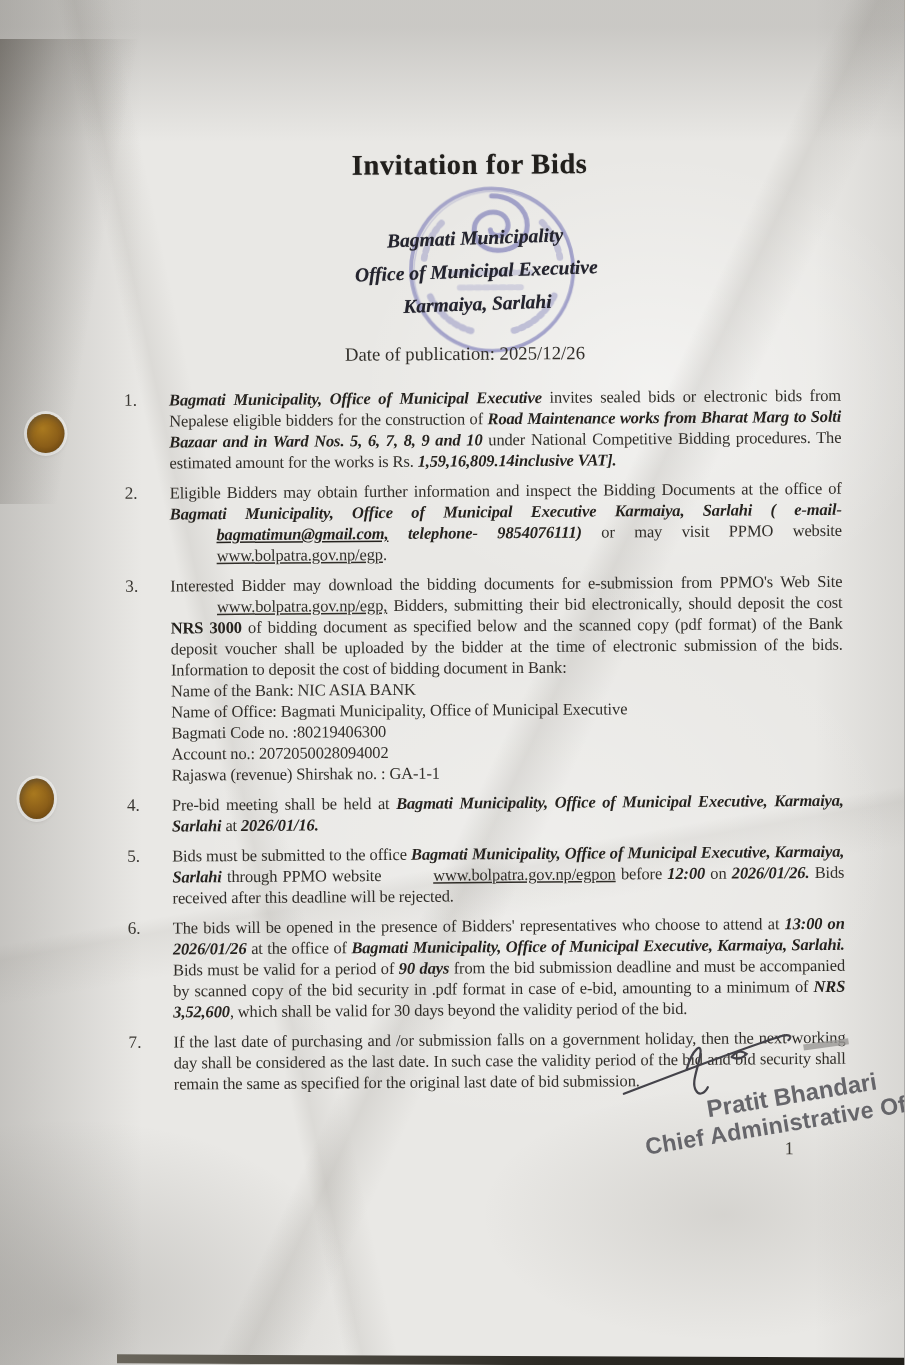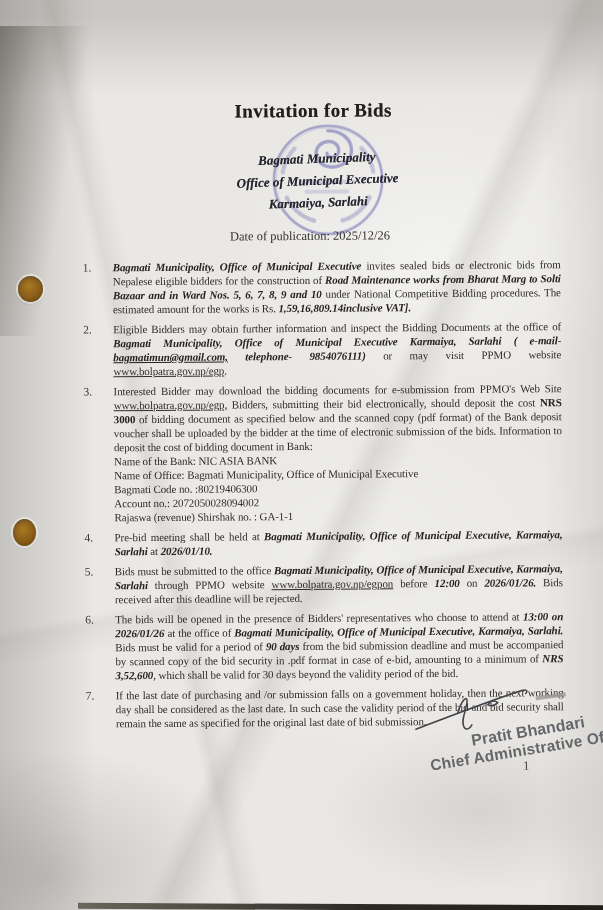--- a/index.html
+++ b/index.html
@@ -72,21 +72,21 @@
   }
 
   .bid-list{position:absolute;left:84px;top:259px;width:478px;}
   .item{display:flex;margin-bottom:6px;}
   .item-num{width:30px;flex:0 0 30px;font-size:11.5px;color:#3a3732;padding-top:1px;}
   .item-body{flex:1;font-size:11px;line-height:14px;letter-spacing:-.1px;color:#312e29;}
   .para{text-align:justify;text-align-last:left;}
   .para.plain{text-align:left;}
   .seg.b{font-weight:bold;color:#26231f;}
   .seg.i{font-style:italic;}
-  .seg.u{text-decoration:underline;}
+  .seg.u{text-decoration:underline;margin-left:31px;}
 
   .sig-scribble{position:absolute;left:408px;top:686px;}
   .sig-stamp{
     position:absolute;left:420px;top:724px;width:215px;
     transform:rotate(-9deg);text-align:center;
     font-family:"Liberation Sans", sans-serif;font-weight:bold;color:#55555b;opacity:.88;
   }
   .sig-name{font-size:16px;}
   .sig-title{font-size:15.5px;letter-spacing:.2px;}
   .page-num{position:absolute;left:521px;top:760px;font-size:12px;color:#3c3933;}
@@ -152,21 +152,21 @@
             <div class="para plain"><span class="seg">Name of Office: Bagmati Municipality, Office of Municipal Executive</span></div>
             <div class="para plain"><span class="seg">Bagmati Code no. :80219406300</span></div>
             <div class="para plain"><span class="seg">Account no.: 2072050028094002</span></div>
             <div class="para plain"><span class="seg">Rajaswa (revenue) Shirshak no. : GA-1-1</span></div>
           </div>
     </div>
 
     <div class="item">
       <div class="item-num">4.</div>
       <div class="item-body">
-            <div class="para"><span class="seg">Pre-bid meeting shall be held at </span><span class="seg b i">Bagmati Municipality, Office of Municipal Executive, Karmaiya, Sarlahi</span><span class="seg"> at </span><span class="seg b i">2026/01/10.</span></div>
+            <div class="para"><span class="seg">Pre-bid meeting shall be held at </span><span class="seg b i">Bagmati Municipality, Office of Municipal Executive, Karmaiya, Sarlahi</span><span class="seg"> at </span><span class="seg b i">2026/01/16.</span></div>
           </div>
     </div>
 
     <div class="item">
       <div class="item-num">5.</div>
       <div class="item-body">
             <div class="para"><span class="seg">Bids must be submitted to the office </span><span class="seg b i">Bagmati Municipality, Office of Municipal Executive, Karmaiya, Sarlahi</span><span class="seg"> through PPMO website </span><span class="seg u">www.bolpatra.gov.np/egpon</span><span class="seg"> before </span><span class="seg b i">12:00</span><span class="seg"> on </span><span class="seg b i">2026/01/26.</span><span class="seg"> Bids received after this deadline will be rejected.</span></div>
           </div>
     </div>
 

